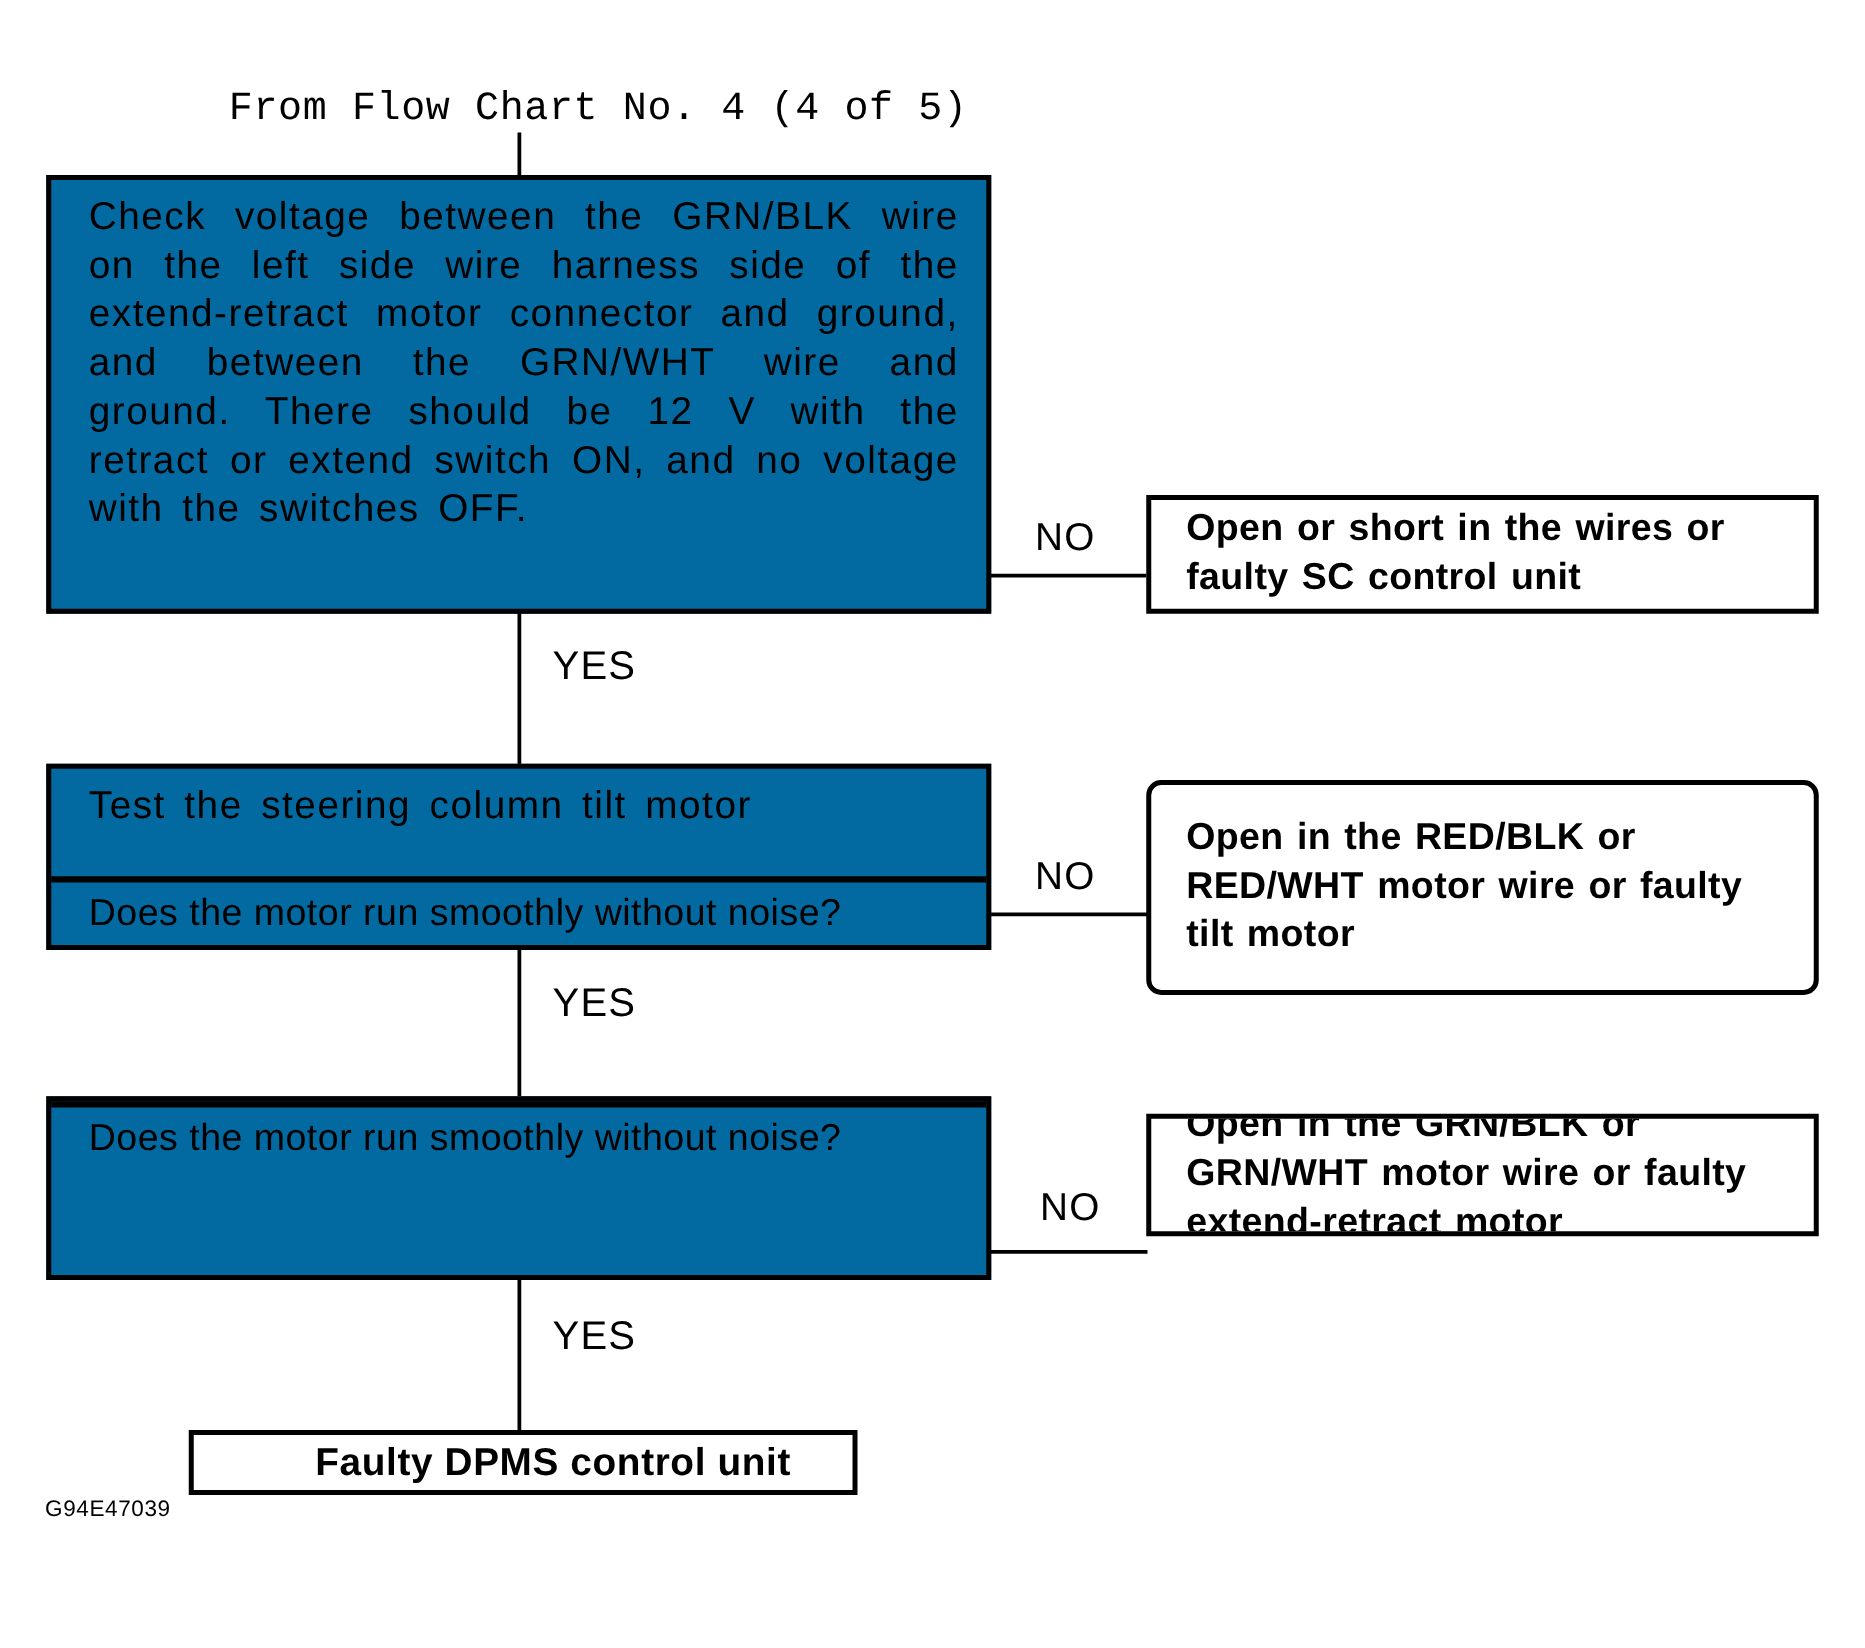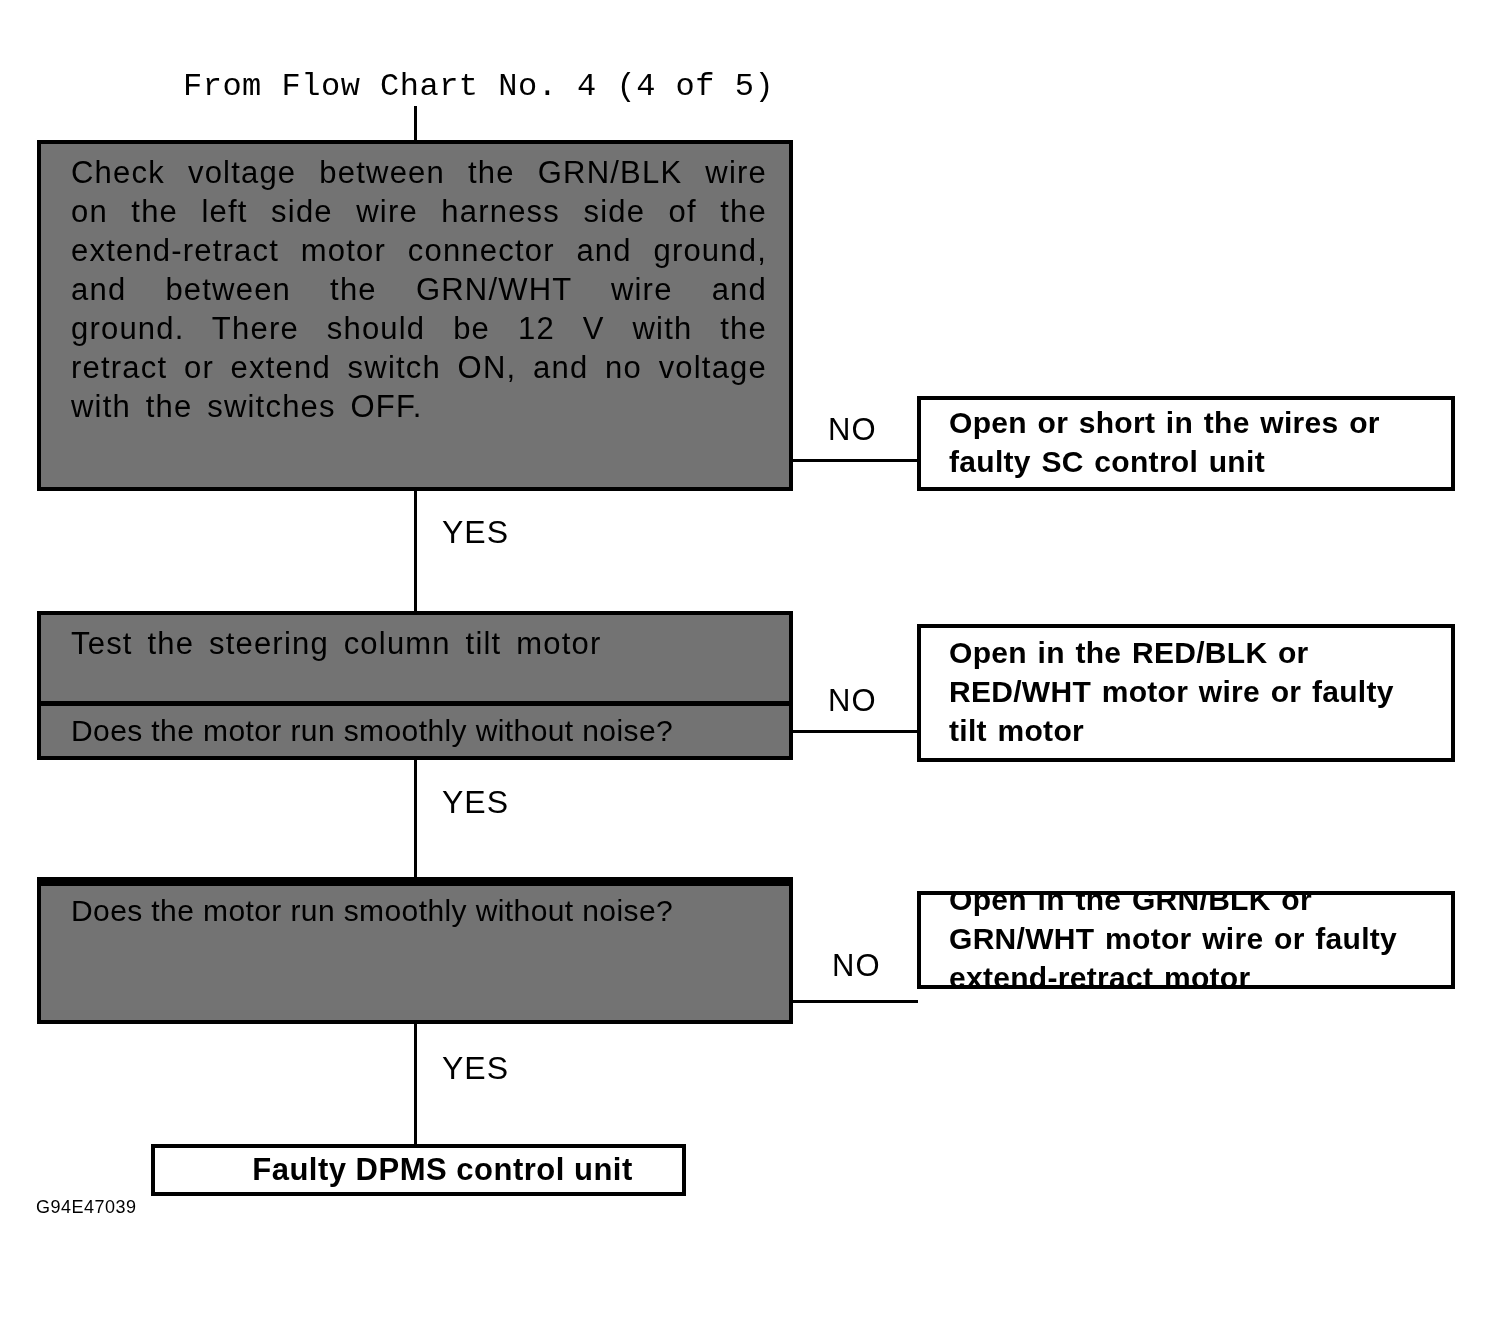--- a/index.html
+++ b/index.html
@@ -34,21 +34,21 @@
     position: absolute;
     height: 3px;
     background: #000000;
   }
   .node {
     position: absolute;
     left: 37px;
     width: 756px;
     border: 4px solid #000000;
     box-sizing: border-box;
-    background: #737373;
+    background: #0369a1;
     display: flex;
     flex-direction: column;
   }
   .node .statement {
     flex: 1 1 auto;
     padding: 9px 22px 0 30px;
     font-size: 31px;
     line-height: 39px;
     text-align: justify;
     letter-spacing: 1.2px;
@@ -82,21 +82,21 @@
     line-height: 39px;
     letter-spacing: 0.3px;
     word-spacing: 2px;
     padding: 0 32px 4px 28px;
     display: flex;
     flex-direction: column;
     justify-content: center;
     overflow: hidden;
   }
   #outcome1 { top: 396px; height: 95px; }
-  #outcome2 { top: 624px; height: 138px; }
+  #outcome2 { top: 624px; height: 172px; border-radius: 12px; }
   #outcome3 { top: 891px; height: 98px; }
   .branch-label {
     position: absolute;
     font-size: 31px;
     letter-spacing: 1px;
     white-space: nowrap;
   }
   #no1  { left: 828px; top: 412px; }
   #no2  { left: 828px; top: 683px; }
   #no3  { left: 832px; top: 948px; }

